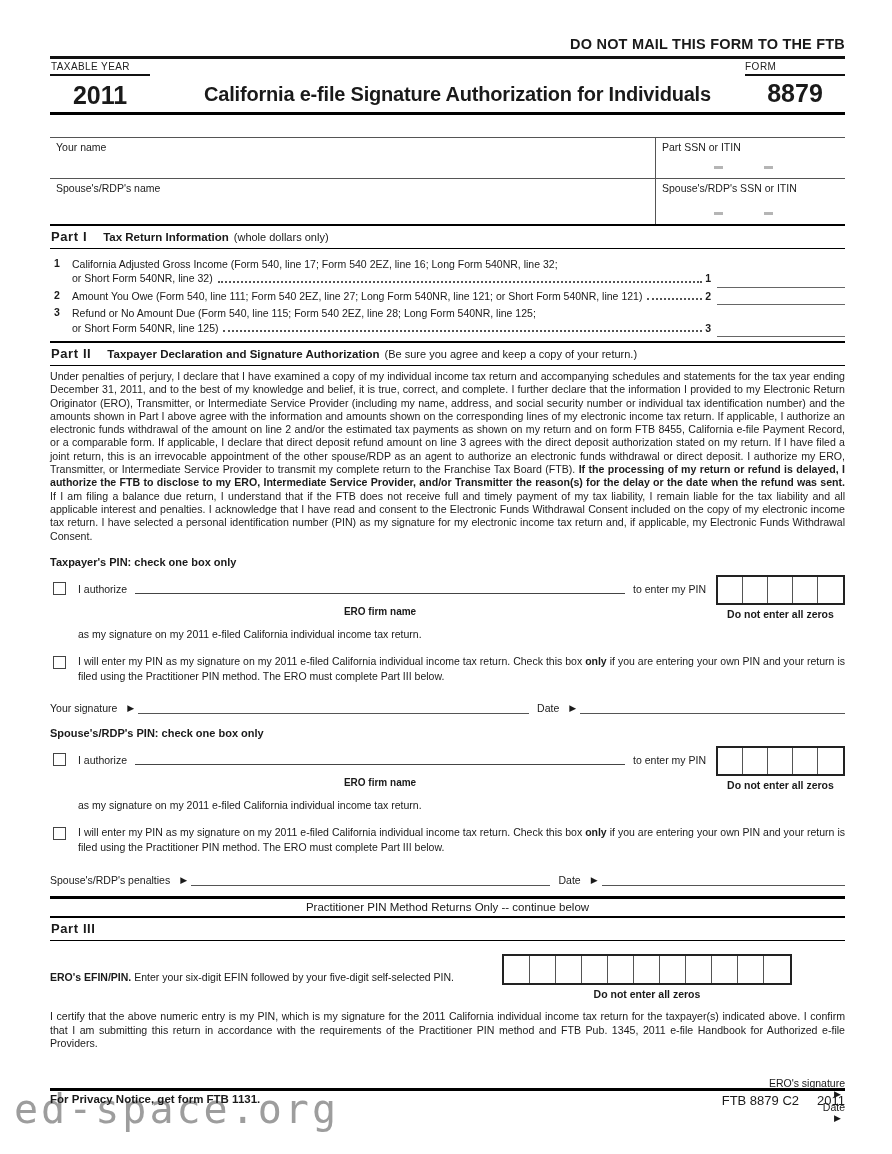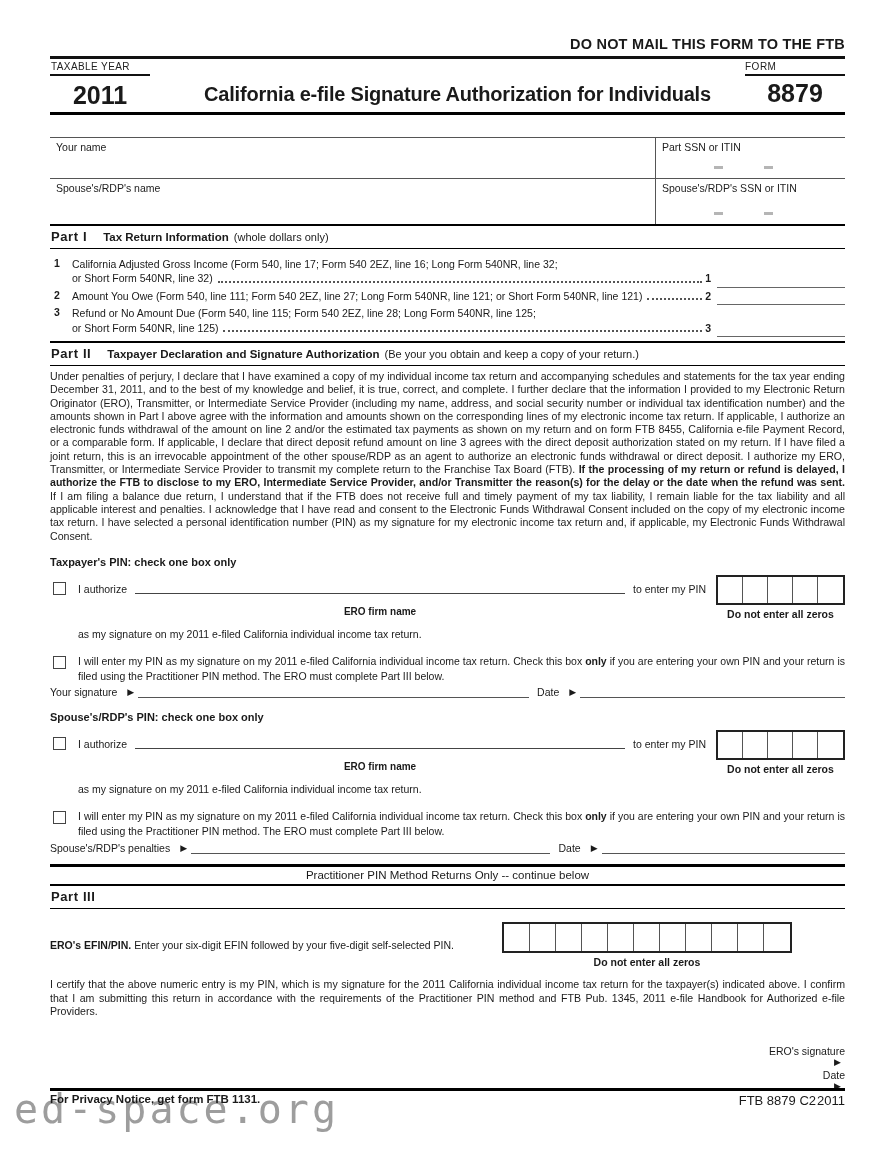--- a/index.html
+++ b/index.html
@@ -67,41 +67,41 @@
   .pin-cell { width:25px; height:26px; border-right:1px solid #555; }
   .pin-cell:last-child { border-right:none; }
   .no-zeros { font-weight:bold; font-size:10.5px; margin-top:3px; white-space:nowrap; }
 
   .as-sig { font-size:10.5px; margin:8px 0 0 28px; }
 
   .self-row { display:flex; align-items:flex-start; margin-top:14px; }
   .self-row .checkbox { margin:2px 0 0 3px; }
   .self-text { font-size:10.5px; line-height:14.8px; text-align:justify; margin-left:12px; flex:1; }
 
-  .sig-row { display:flex; align-items:flex-end; font-size:10.5px; margin-top:2px; }
+  .sig-row { display:flex; align-items:flex-end; font-size:10.5px; margin-top:18px; }
   .arrow { font-size:9px; margin:0 4px 1px 10px; }
   .sig-line { flex:1.55; border-bottom:1.2px solid #555; height:13px; margin-right:8px; }
   .date-label { flex:none; }
   .date-line { flex:1.05; border-bottom:1.2px solid #555; height:13px; }
 
   
   .prac-bar { margin-top:10px; border-top:3px solid #000; border-bottom:2px solid #000; text-align:center; font-size:11.5px; padding:2px 0 3px; }
   .efin-row { display:flex; align-items:center; margin-top:13px; }
   .efin-text { font-size:10.5px; width:452px; flex:none; }
   .efin-col { margin-left:auto; margin-right:58px; display:flex; flex-direction:column; align-items:center; }
   .efin-cell { width:26px; height:27px; border-right:1px solid #555; }
   .efin-cell:last-child { border-right:none; }
   .certify { font-size:10.6px; line-height:13.6px; text-align:justify; margin-top:10px; }
 
   
   .footer { position:absolute; left:50px; right:47px; top:1088px; z-index:2; }
   .footer-rule { height:3px; background:#000; }
   .footer-row { display:flex; justify-content:space-between; margin-top:2px; }
   .privacy { font-weight:bold; font-size:11.5px; }
-  .form-code { font-size:13px; display:flex; gap:1px; }
+  .form-code { font-size:13px; display:flex; gap:18px; }
   .watermark { position:absolute; left:14px; top:1086px; z-index:1; font-family:"DejaVu Sans Mono",monospace; font-size:40px; color:#7d7d7d; opacity:.75; letter-spacing:3px; }
   b.inline { font-weight:bold; }
 </style>
 </head>
 <body>
 
 <div class="page">
 
   <div class="warning">DO NOT MAIL THIS FORM TO THE FTB</div>
   <div class="top-rule"></div>
@@ -185,21 +185,21 @@
           <span class="ref-num">3</span>
           <span class="amount-line"></span>
         </div>
       </div>
     </div>
   </div>
 
   <div class="part-header topline">
     <span class="part-label">Part II</span>
     <span class="part-title">Taxpayer Declaration and Signature Authorization</span>
-    <span class="part-note">(Be your you obtain and keep a copy of your return.)</span>
+    <span class="part-note">(Be sure you agree and keep a copy of your return.)</span>
   </div>
 
   <div class="declaration"><span>Under penalties of perjury, I declare that I have examined a copy of my individual income tax return and accompanying schedules and statements for the tax year ending December 31, 2011, and to the best of my knowledge and belief, it is true, correct, and complete. I further declare that the information I provided to my Electronic Return Originator (ERO), Transmitter, or Intermediate Service Provider (including my name, address, and social security number or individual tax identification number) and the amounts shown in Part I above agree with the information and amounts shown on the corresponding lines of my electronic income tax return. If applicable, I authorize an electronic funds withdrawal of the amount on line 2 and/or the estimated tax payments as shown on my return and on form FTB 8455, California e-file Payment Record, or a comparable form. If applicable, I declare that direct deposit refund amount on line 3 agrees with the direct deposit authorization stated on my return. If I have filed a joint return, this is an irrevocable appointment of the other spouse/RDP as an agent to authorize an electronic funds withdrawal or direct deposit. I authorize my ERO, Transmitter, or Intermediate Service Provider to transmit my complete return to the Franchise Tax Board (FTB). </span><b class="inline">If the processing of my return or refund is delayed, I authorize the FTB to disclose to my ERO, Intermediate Service Provider, and/or Transmitter the reason(s) for the delay or the date when the refund was sent. </b><span>If I am filing a balance due return, I understand that if the FTB does not receive full and timely payment of my tax liability, I remain liable for the tax liability and all applicable interest and penalties. I acknowledge that I have read and consent to the Electronic Funds Withdrawal Consent included on the copy of my electronic income tax return. I have selected a personal identification number (PIN) as my signature for my electronic income tax return and, if applicable, my Electronic Funds Withdrawal Consent.</span></div>
 
   <div class="pin-heading">Taxpayer's PIN: check one box only</div>
 
   <div class="auth-row">
     <span class="checkbox"></span>
     <span class="auth-text">I authorize</span>
     <span class="firm-wrap">

